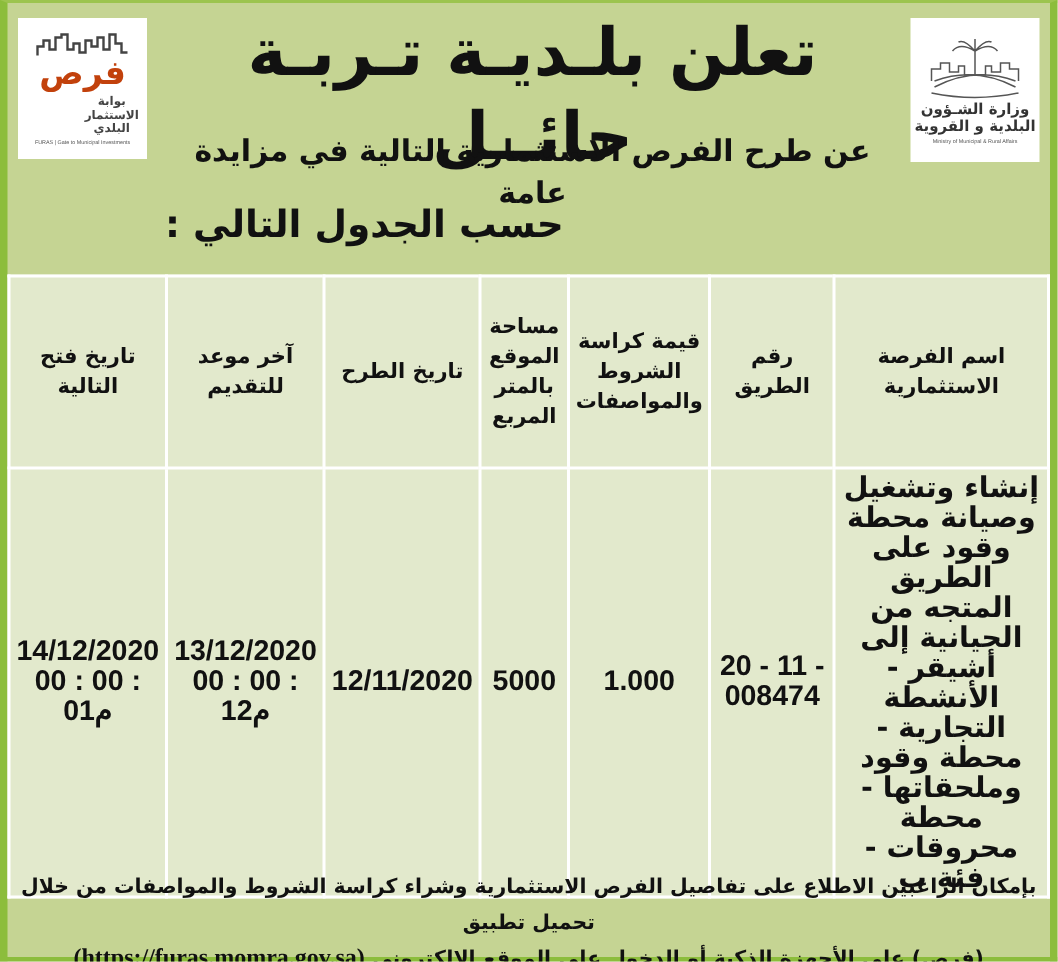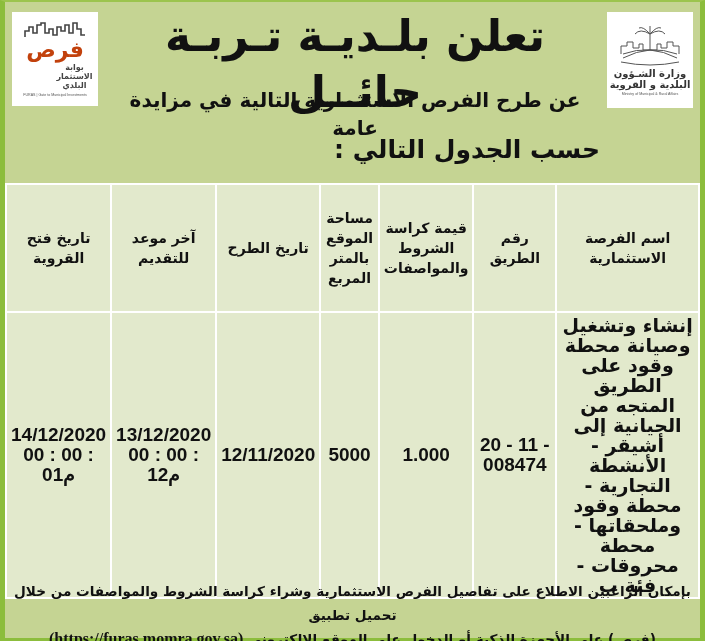--- a/index.html
+++ b/index.html
@@ -47,21 +47,21 @@
       font-family: "DejaVu Sans", sans-serif; letter-spacing: 1px;
       line-height: 56px;
     }
     .subtitle {
       position: absolute; left: 110px; width: 490px; top: 86px;
       text-align: center; font-size: 20px; font-weight: bold;
       line-height: 28px;
     }
     .subtitle2 {
       position: absolute; left: 110px; width: 490px; top: 132px;
-      text-align: right; font-size: 25px; font-weight: bold;
+      text-align: left; font-size: 25px; font-weight: bold;
       line-height: 36px;
     }
     table.grid {
       position: absolute; left: 5px; top: 183px; width: 695px; height: 387px;
       border-collapse: collapse; direction: rtl;
       background: #e2e9cc;
     }
     table.grid th, table.grid td {
       border: 2px solid #ffffff;
       text-align: center; vertical-align: middle;
@@ -125,21 +125,21 @@
     <col style="width:67px">
   </colgroup>
   <thead>
     <tr>
       <th>اسم الفرصة الاستثمارية</th>
       <th>رقم الطريق</th>
       <th>قيمة كراسة الشروط والمواصفات</th>
       <th>مساحة الموقع بالمتر المربع</th>
       <th>تاريخ الطرح</th>
       <th>آخر موعد للتقديم</th>
-      <th>تاريخ فتح القروية</th>
+      <th>تاريخ فتح التالية</th>
     </tr>
   </thead>
   <tbody>
     <tr>
       <td class="name-cell">إنشاء وتشغيل وصيانة محطة وقود على الطريق المتجه من الحيانية إلى أشيقر - الأنشطة التجارية - محطة وقود وملحقاتها - محطة محروقات - فئة ب</td>
       <td class="num">20 - 11 - 008474</td>
       <td class="num">1.000</td>
       <td class="num">5000</td>
       <td class="num">12/11/2020</td>
       <td class="date">

